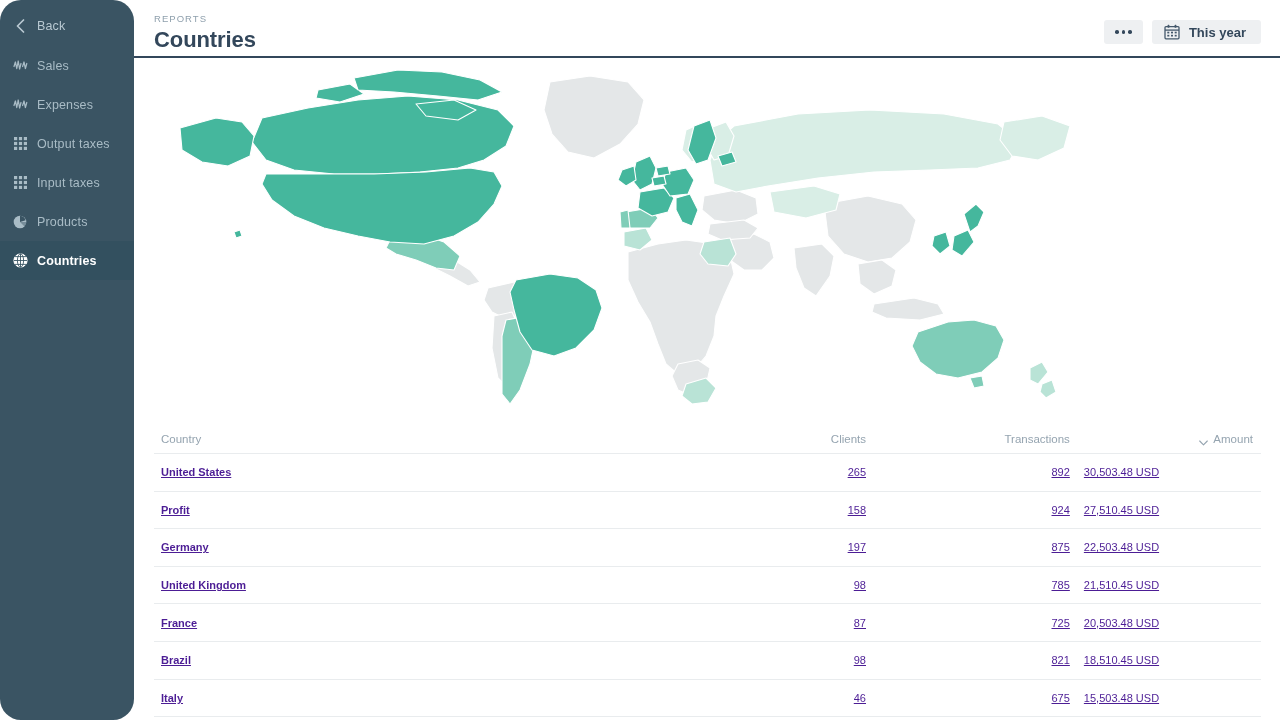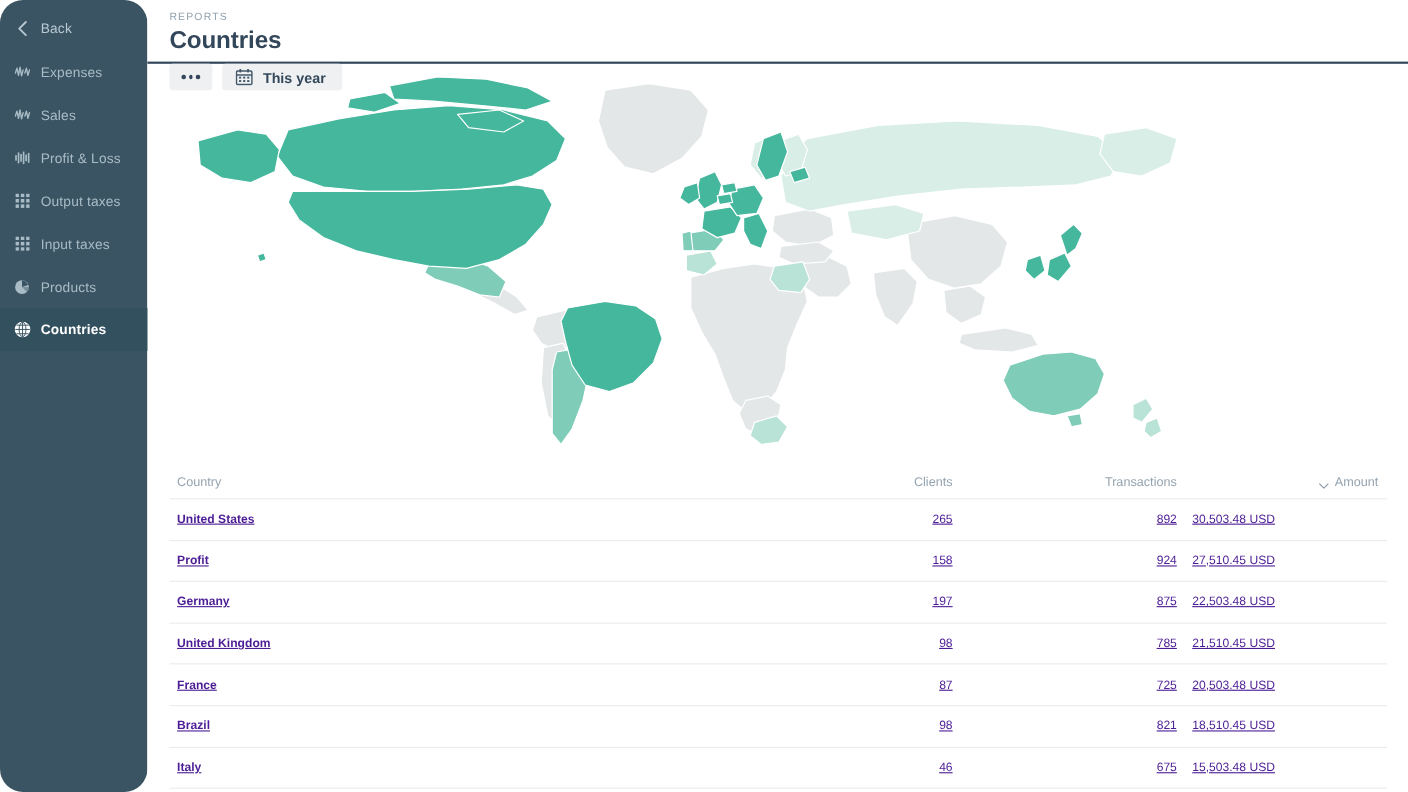--- a/index.html
+++ b/index.html
@@ -39,24 +39,23 @@
     background:#33505f; color:#ffffff; font-weight:600;
   }
   .nav-item.active .ico svg{ fill:#ffffff; stroke:#ffffff; }
 
   
   .main{ flex:1; height:720px; background:#fff; display:flex; flex-direction:column; }
 
   .header{
     height:58px; min-height:58px;
     padding:0 19px 0 20px;
-    display:flex; align-items:flex-start; justify-content:space-between;
+    display:flex; align-items:center; justify-content:space-between;
     border-bottom:2px solid #33475b;
     position:relative;
-    flex-direction:column;
   }
   .titles{ padding-top:10px; }
   .eyebrow{
     font-size:9.5px; letter-spacing:1.05px; color:#8fa0ad;
     font-weight:400; text-transform:uppercase; line-height:12px;
   }
   .page-title{
     font-size:22px; font-weight:700; color:#33475b;
     line-height:27px; letter-spacing:-.1px; margin-top:1px;
   }
@@ -118,48 +117,33 @@
       <span class="lbl">Back</span>
     </div>
 
     <div class="nav-item">
       <span class="ico">
         <svg width="15" height="13" viewBox="0 0 15 13">
             <path d="M1 7.5 L2.4 3 L3.8 9.5 L5.2 2 L6.6 10 L8 4.5" fill="none" stroke="#a9bcc6" stroke-width="1.25" stroke-linecap="round" stroke-linejoin="round"></path>
             <path d="M9.6 7.5 L11 3 L12.4 9.5 L13.8 4.5" fill="none" stroke="#a9bcc6" stroke-width="1.25" stroke-linecap="round" stroke-linejoin="round"></path>
           </svg>
       </span>
-      <span class="lbl">Expenses</span>
+      <span class="lbl">Sales</span>
     </div>
 
     <div class="nav-item">
       <span class="ico">
         <svg width="15" height="13" viewBox="0 0 15 13">
             <path d="M1 7.5 L2.4 3 L3.8 9.5 L5.2 2 L6.6 10 L8 4.5" fill="none" stroke="#a9bcc6" stroke-width="1.25" stroke-linecap="round" stroke-linejoin="round"></path>
             <path d="M9.6 7.5 L11 3 L12.4 9.5 L13.8 4.5" fill="none" stroke="#a9bcc6" stroke-width="1.25" stroke-linecap="round" stroke-linejoin="round"></path>
           </svg>
       </span>
-      <span class="lbl">Sales</span>
-    </div>
-
-    <div class="nav-item">
-      <span class="ico">
-        <svg width="15" height="13" viewBox="0 0 15 13">
-          <g fill="#a9bcc6">
-            <rect x="0.8" y="4" width="1.5" height="5"></rect>
-            <rect x="3.1" y="1.5" width="1.5" height="10"></rect>
-            <rect x="5.4" y="3" width="1.5" height="7"></rect>
-            <rect x="7.7" y="0.8" width="1.5" height="11.4"></rect>
-            <rect x="10" y="3.5" width="1.5" height="6"></rect>
-            <rect x="12.3" y="2" width="1.5" height="9"></rect>
-          </g>
-        </svg>
-      </span>
-      <span class="lbl">Profit &amp; Loss</span>
-    </div>
+      <span class="lbl">Expenses</span>
+    </div>
+
 
     <div class="nav-item">
       <span class="ico">
         <svg width="13" height="13" viewBox="0 0 13 13">
           <g fill="#a9bcc6">
             <rect x="0" y="0" width="3.2" height="3.2"></rect>
               <rect x="4.9" y="0" width="3.2" height="3.2"></rect>
               <rect x="9.8" y="0" width="3.2" height="3.2"></rect>
             <rect x="0" y="4.9" width="3.2" height="3.2"></rect>
               <rect x="4.9" y="4.9" width="3.2" height="3.2"></rect>

